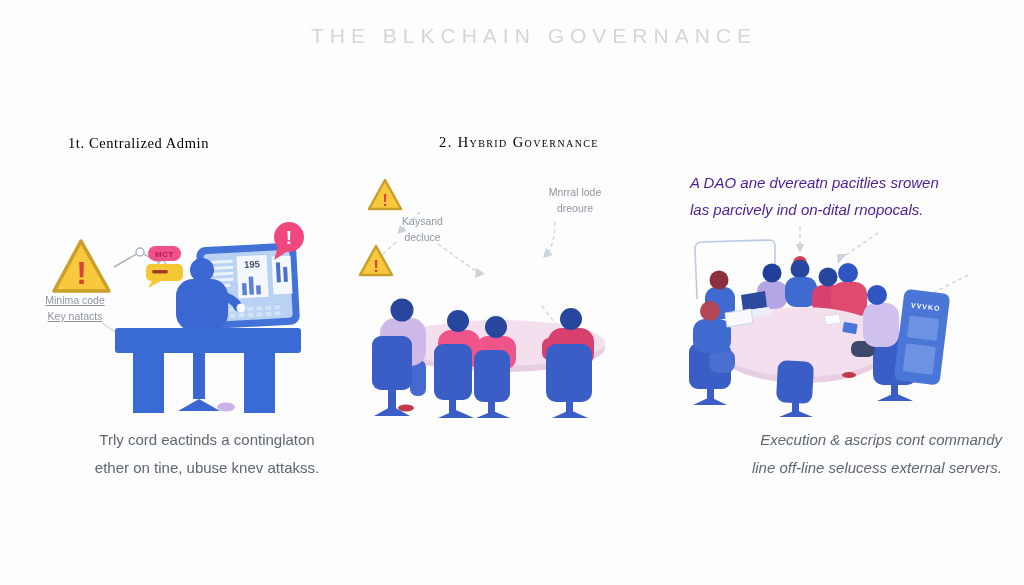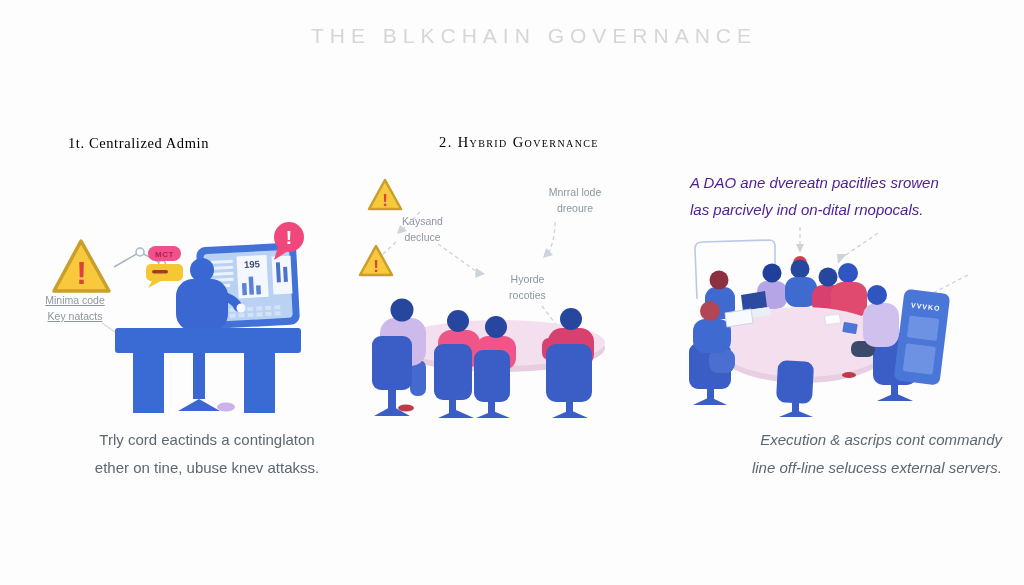--- a/index.html
+++ b/index.html
@@ -220,22 +220,20 @@
       <rect x="196" y="174" width="46" height="58" rx="10" fill="#3a5ec6"></rect>
       <rect x="216" y="232" width="7" height="14" fill="#3a5ec6"></rect>
       <polygon points="202,248 238,248 220,240" fill="#3a5ec6"></polygon>
     </g>
   </svg>
 
   <div class="note note-2a">Kaysand
 decluce</div>
   <div class="note note-2b">Mnrral lode
 dreoure</div>
-  <div class="note note-2c">Hyorde
-rocoties</div>
 
   <p class="intro-3">A DAO ane dvereatn pacitlies srowen
 las parcively ind on-dital rnopocals.</p>
 
   <svg class="illus p3-illus" viewBox="0 0 300 195" xmlns="http://www.w3.org/2000/svg">
 
     <path d="M22,74 L20,24 Q20,17 27,17 L94,15 Q100,15 100,21 L100,62" fill="none" stroke="#bcc9e6" stroke-width="1.6"></path>
 
     <g stroke="#ccd3da" stroke-width="1.3" stroke-dasharray="4 3" fill="none">
       <path d="M125,2 L125,20"></path>

